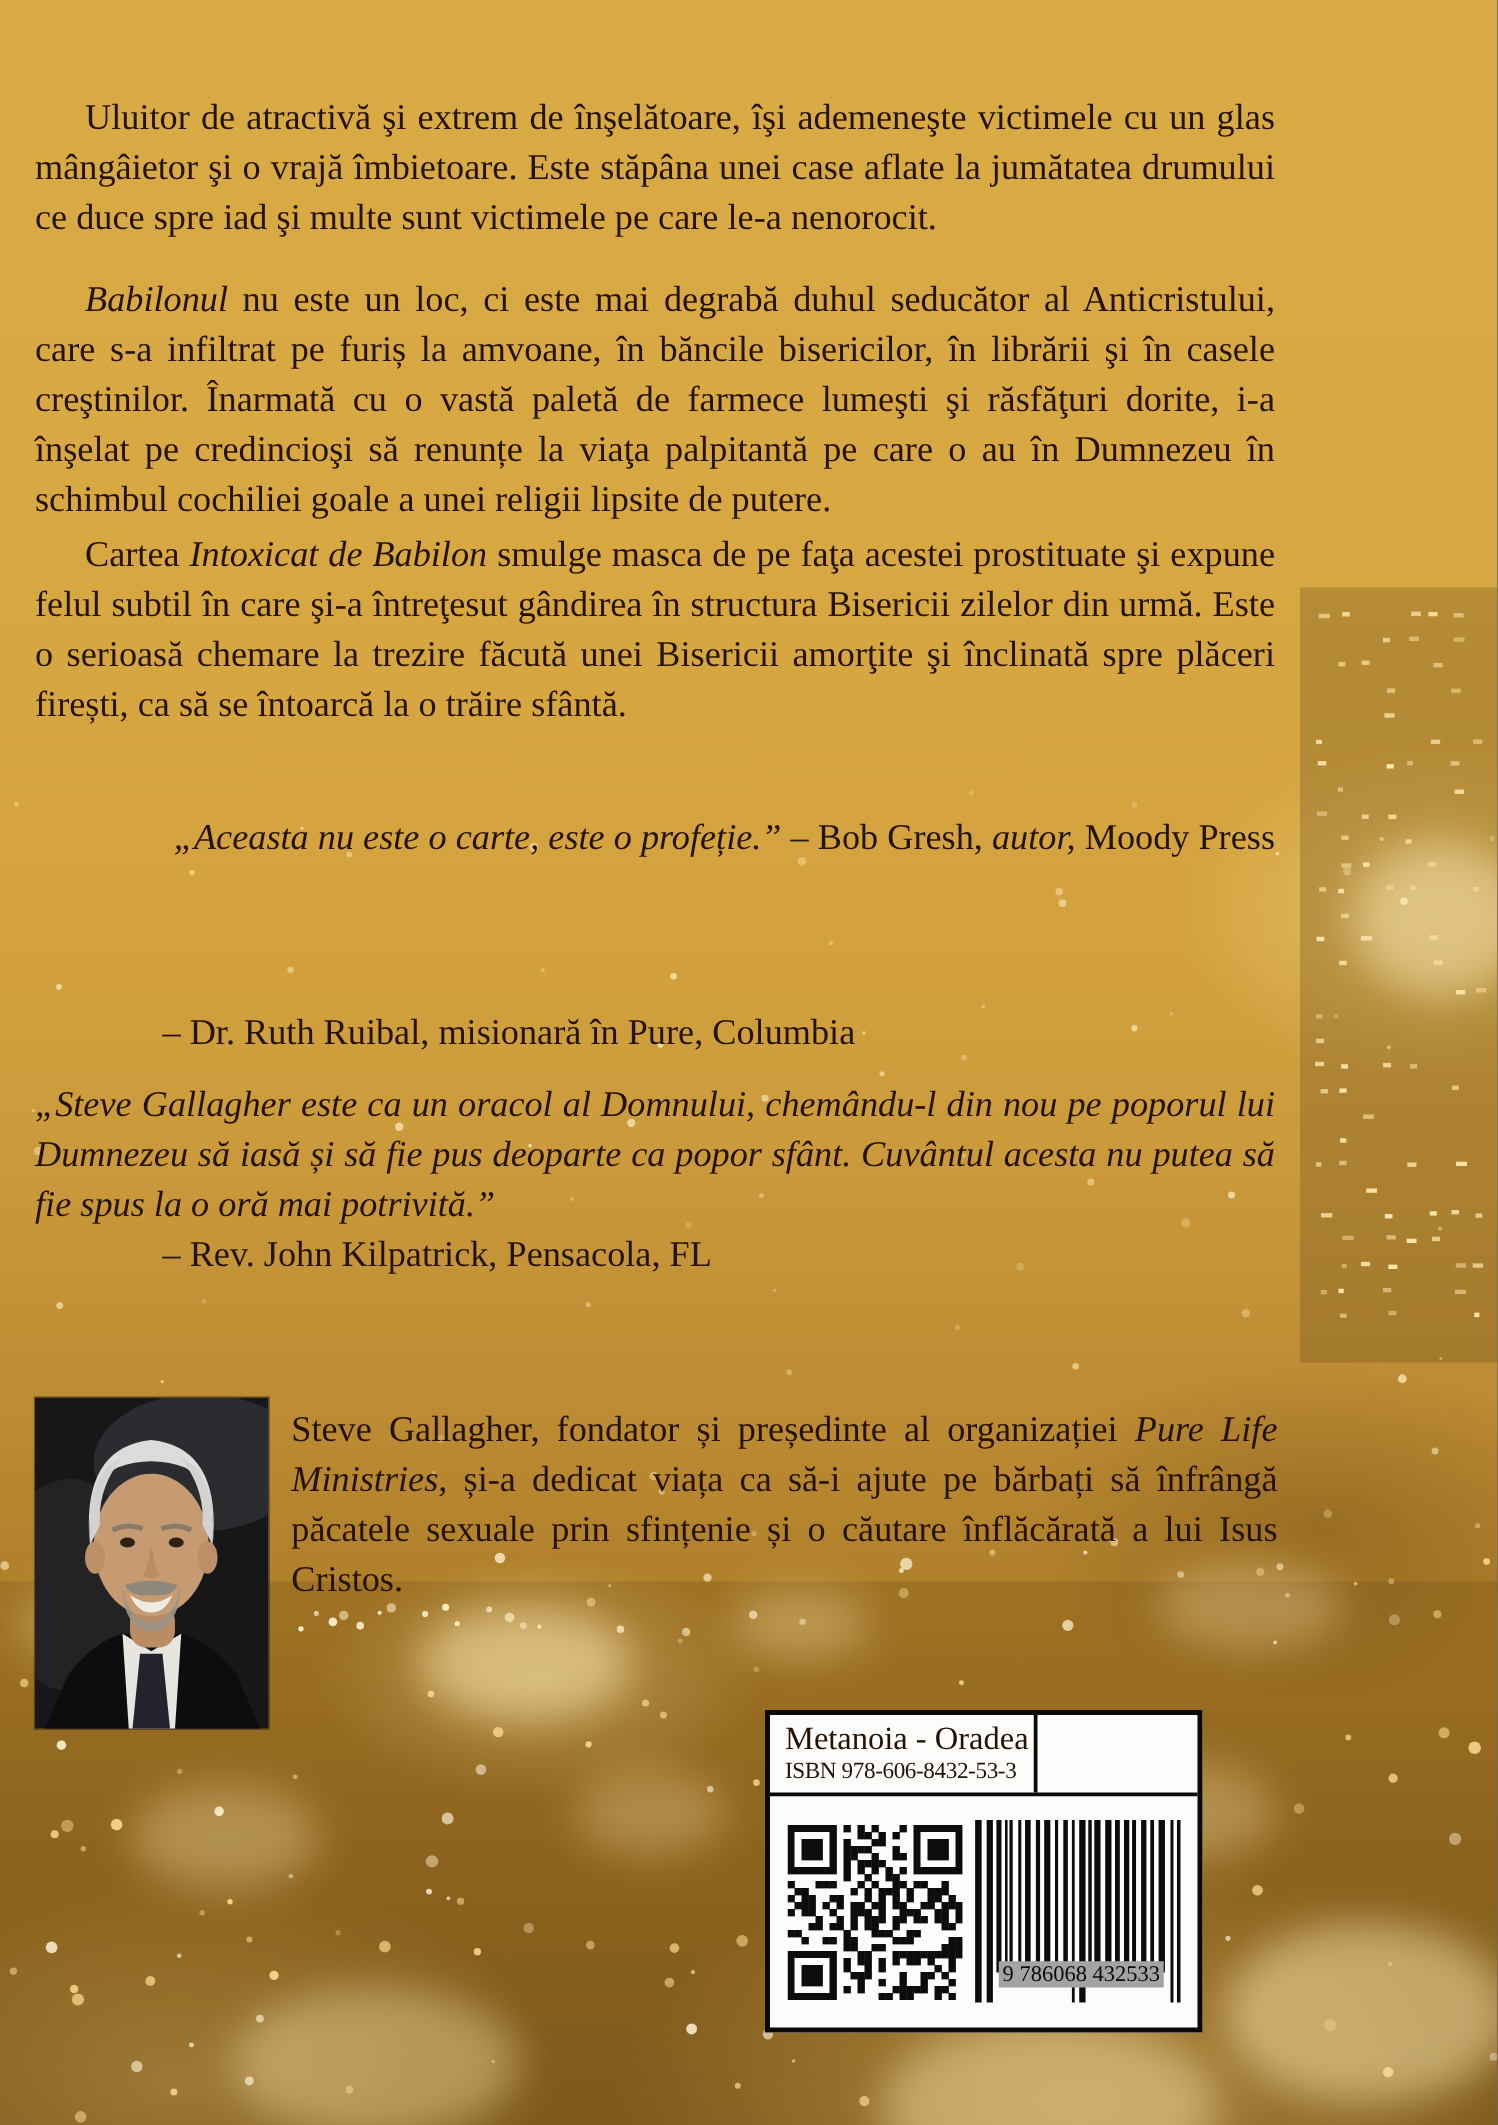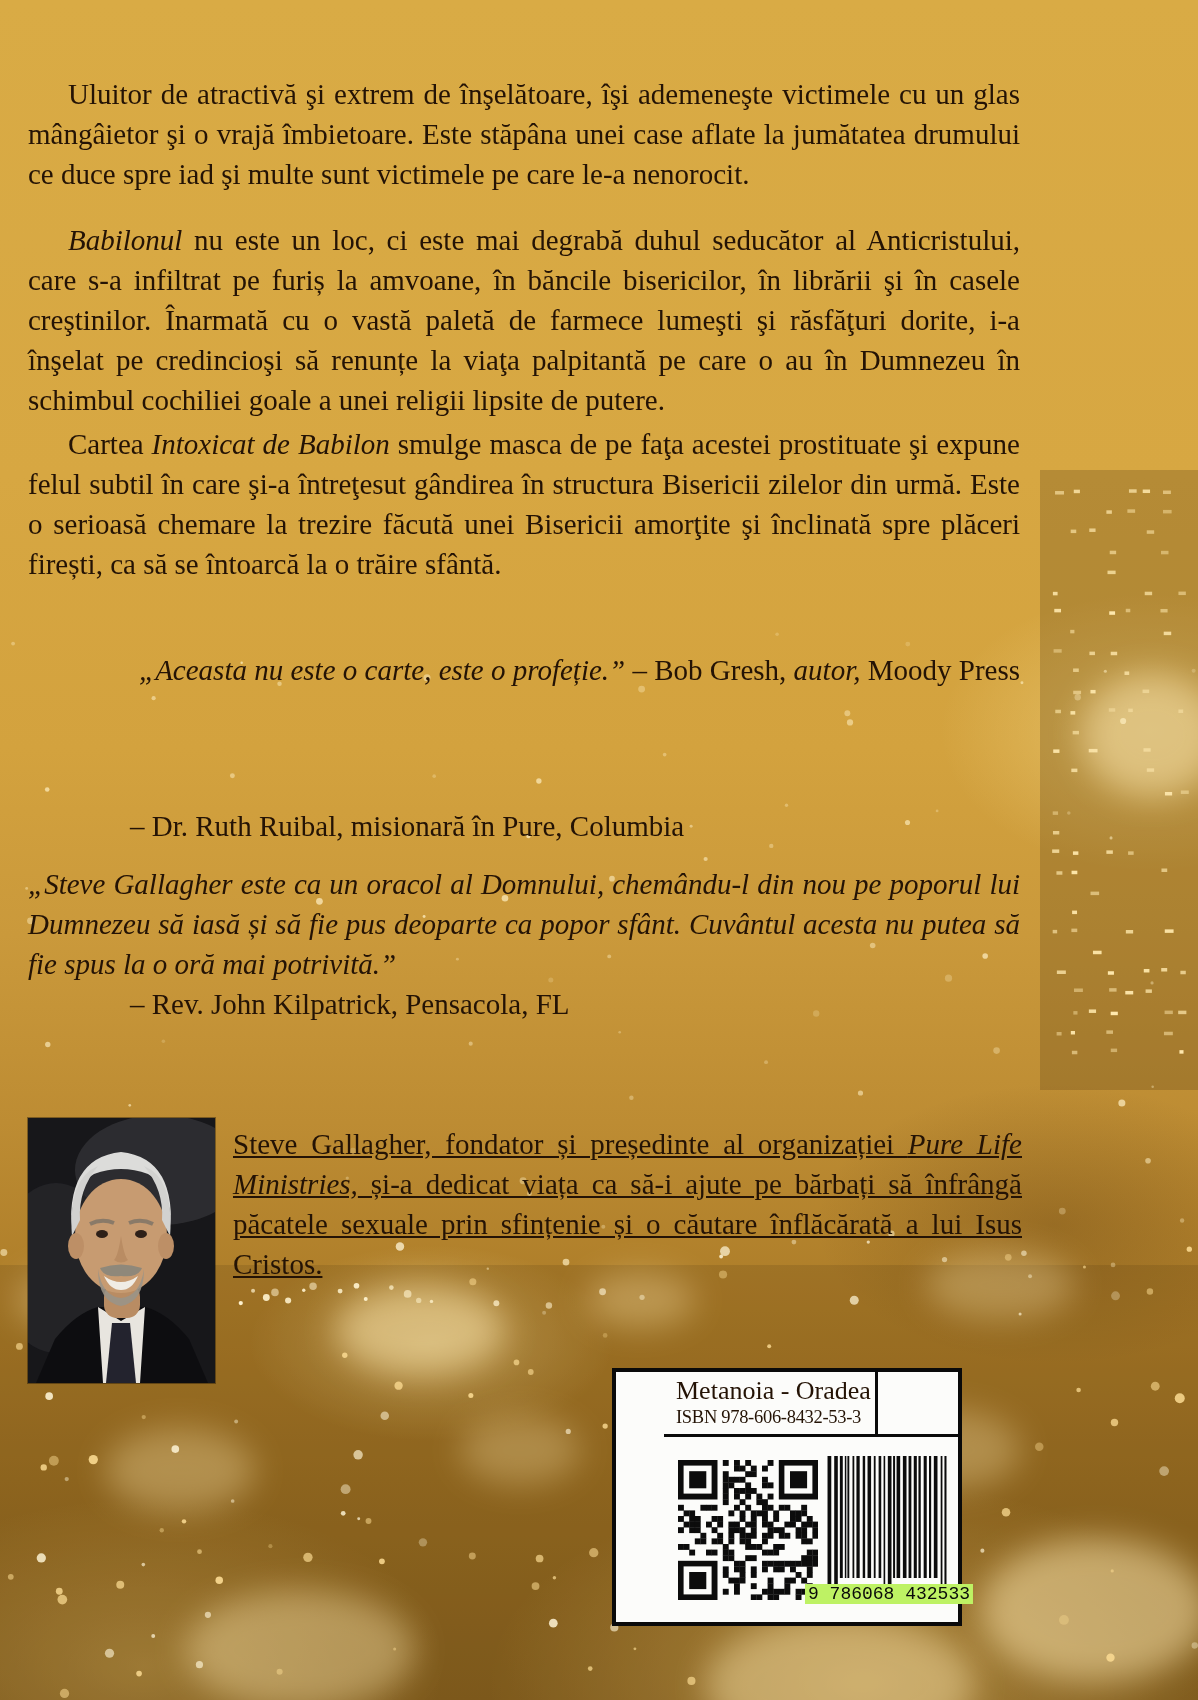--- a/index.html
+++ b/index.html
@@ -15,37 +15,37 @@
       radial-gradient(260px 140px at 36% 79%, rgba(255,236,170,.38), transparent 70%),
       radial-gradient(520px 280px at 72% 99%, rgba(255,214,120,.45), transparent 72%),
       radial-gradient(430px 240px at 12% 98%, rgba(255,220,130,.30), transparent 70%),
       radial-gradient(340px 200px at 88% 72%, rgba(70,40,8,.25), transparent 70%);
   }
   #bg-lights{position:absolute;left:0;top:0;width:1198px;height:1700px;}
   .blk{position:absolute;left:28px;width:992px;font-size:29px;line-height:40px;text-align:justify;}
   .ind{text-indent:40px;}
   .it{font-style:italic;}
   .attr{text-align:left;padding-left:102px;}
-  .bio{position:absolute;left:28px;top:1118px;width:994px;display:flex;gap:18px;text-decoration:underline;}
+  .bio{position:absolute;left:28px;top:1118px;width:994px;display:flex;gap:18px;}
   .photo{width:187px;height:265px;flex:0 0 auto;display:block;box-shadow:0 0 0 1px rgba(0,0,0,.35);}
   .bio-text{margin:6px 0 0;font-size:29px;line-height:40px;text-align:justify;flex:1;}
-  .pubbox{position:absolute;left:612px;top:1368px;width:350px;height:258px;background:#fcfcfa;border:4px solid #0a0a0a;box-sizing:border-box;padding-left:48px;}
+  .pubbox{position:absolute;left:612px;top:1368px;width:350px;height:258px;background:#fcfcfa;border:4px solid #0a0a0a;box-sizing:border-box;}
   .pubhead{display:flex;height:62px;border-bottom:3px solid #0a0a0a;}
   .cellL{width:214px;border-right:3px solid #0a0a0a;box-sizing:border-box;padding:3px 6px 0 12px;overflow:hidden;}
   .cellR{flex:1;}
   .pubname{font-size:26px;line-height:31px;white-space:nowrap;}
   .isbn{font-size:18.5px;line-height:22px;letter-spacing:-.3px;white-space:nowrap;}
   .pubbody{height:185px;display:flex;align-items:center;padding:0 6px 0 14px;box-sizing:border-box;}
   #qr{width:140px;height:140px;flex:0 0 auto;background:#fcfcfa;}
   .barcode{position:relative;flex:1;height:160px;margin-left:8px;}
   #bars{width:100%;height:160px;display:block;}
   .digits{
-    position:absolute;left:50%;bottom:6px;transform:translateX(-50%);
-    background:#bef264;padding:0 3px;white-space:nowrap;
-    font-family:Liberation Mono, monospace;font-size:18px;color:#0a0a0a;
+    position:absolute;left:50%;bottom:20px;transform:translateX(-50%);
+    background:#a3a3a3;padding:0 3px;white-space:nowrap;
+    font-family:Liberation Serif, serif;font-size:18px;color:#0a0a0a;
   }
   .url{position:absolute;left:592px;top:1708px;width:390px;text-align:center;font-size:26px;color:#231204;}
 </style>
 </head>
 <body>
 
 <div class="cover">
 
   <svg id="bg-lights">
     <defs>

